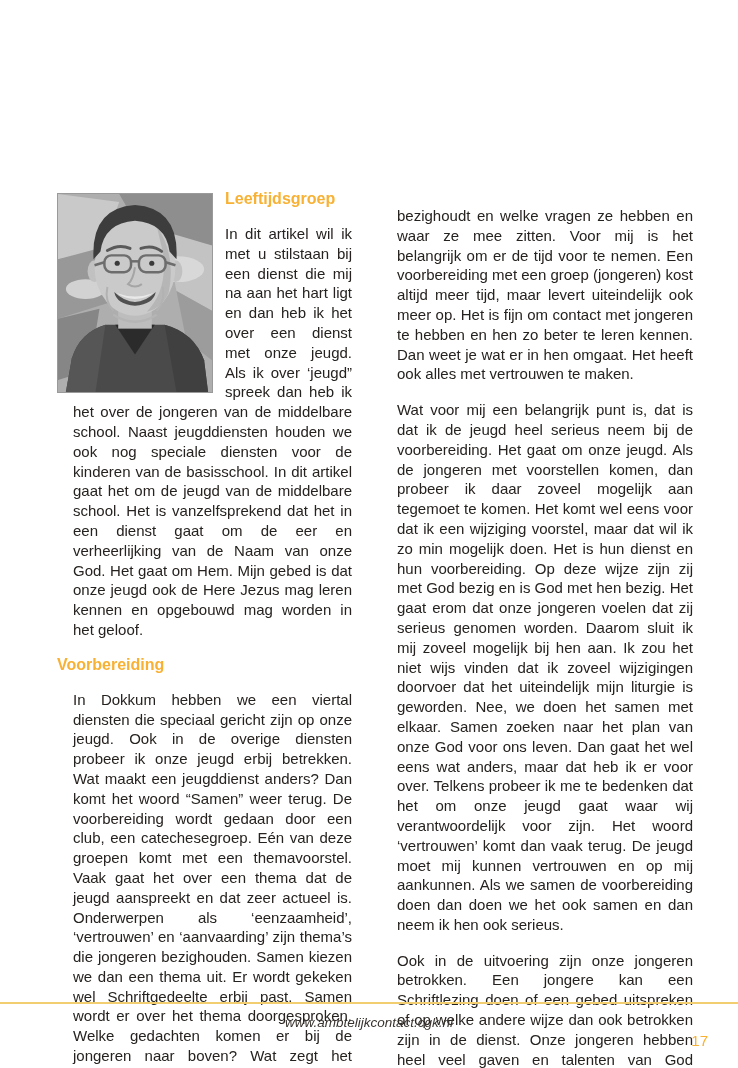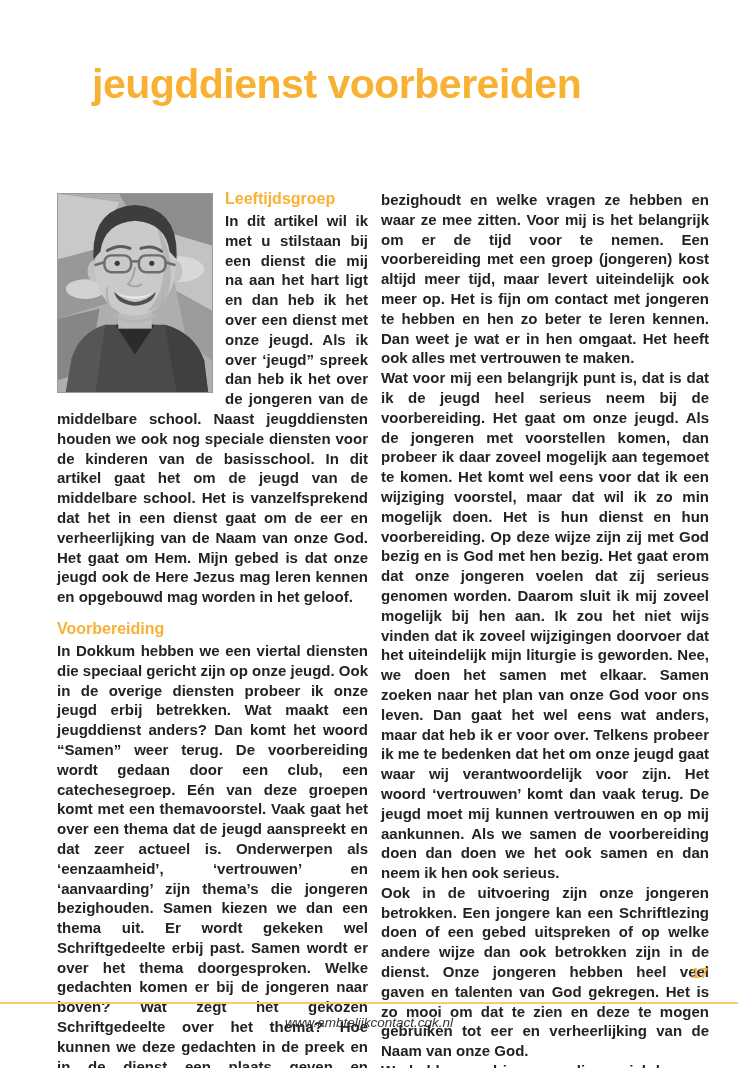--- a/index.html
+++ b/index.html
@@ -26,21 +26,21 @@
     position: absolute;
     left: 57px;
     top: 190px;
     width: 652px;
     display: flex;
     gap: 13px;
   }
   .col { font-size: 15px; line-height: 19.8px; text-align: justify; hyphens: auto; }
   .col-left  { width: 311px; }
   .col-right { width: 328px; }
-  .col p { margin: 0; font-weight: bold; }
+  .col p { margin: 16px; }
   .col h3 {
     margin: 13px 0 3px 0;
     font-size: 16px;
     line-height: 18px;
     font-weight: bold;
     color: #f8b133;
     text-align: left;
   }
   .col h3.first { margin-top: 0; }
   .photo {
@@ -66,34 +66,33 @@
     left: 0;
     top: 1015px;
     width: 738px;
     text-align: center;
     font-style: italic;
     font-size: 13.5px;
     color: #38332e;
   }
   .page-number {
     position: absolute;
-    top: 964px;
+    top: 1032px;
     right: 30px;
     font-size: 15px;
-    font-weight: bold;
+    font-weight: normal;
     color: #f8b133;
   }
 </style>
 </head>
 <body>
 
 <div class="page">
 
   <div class="title">
-    <div>jeugddienst voorbereiden</div>
   </div>
 
   <div class="content">
 
     <div class="col col-left">
       <div class="photo">
         <svg viewBox="0 0 156 200" preserveAspectRatio="none">
           <rect width="156" height="200" fill="#aeaeae"></rect>
           <polygon points="0,0 62,8 44,58 0,66" fill="#c9c9c9"></polygon>
           <polygon points="62,0 156,0 156,52 84,38" fill="#8e8e8e"></polygon>

